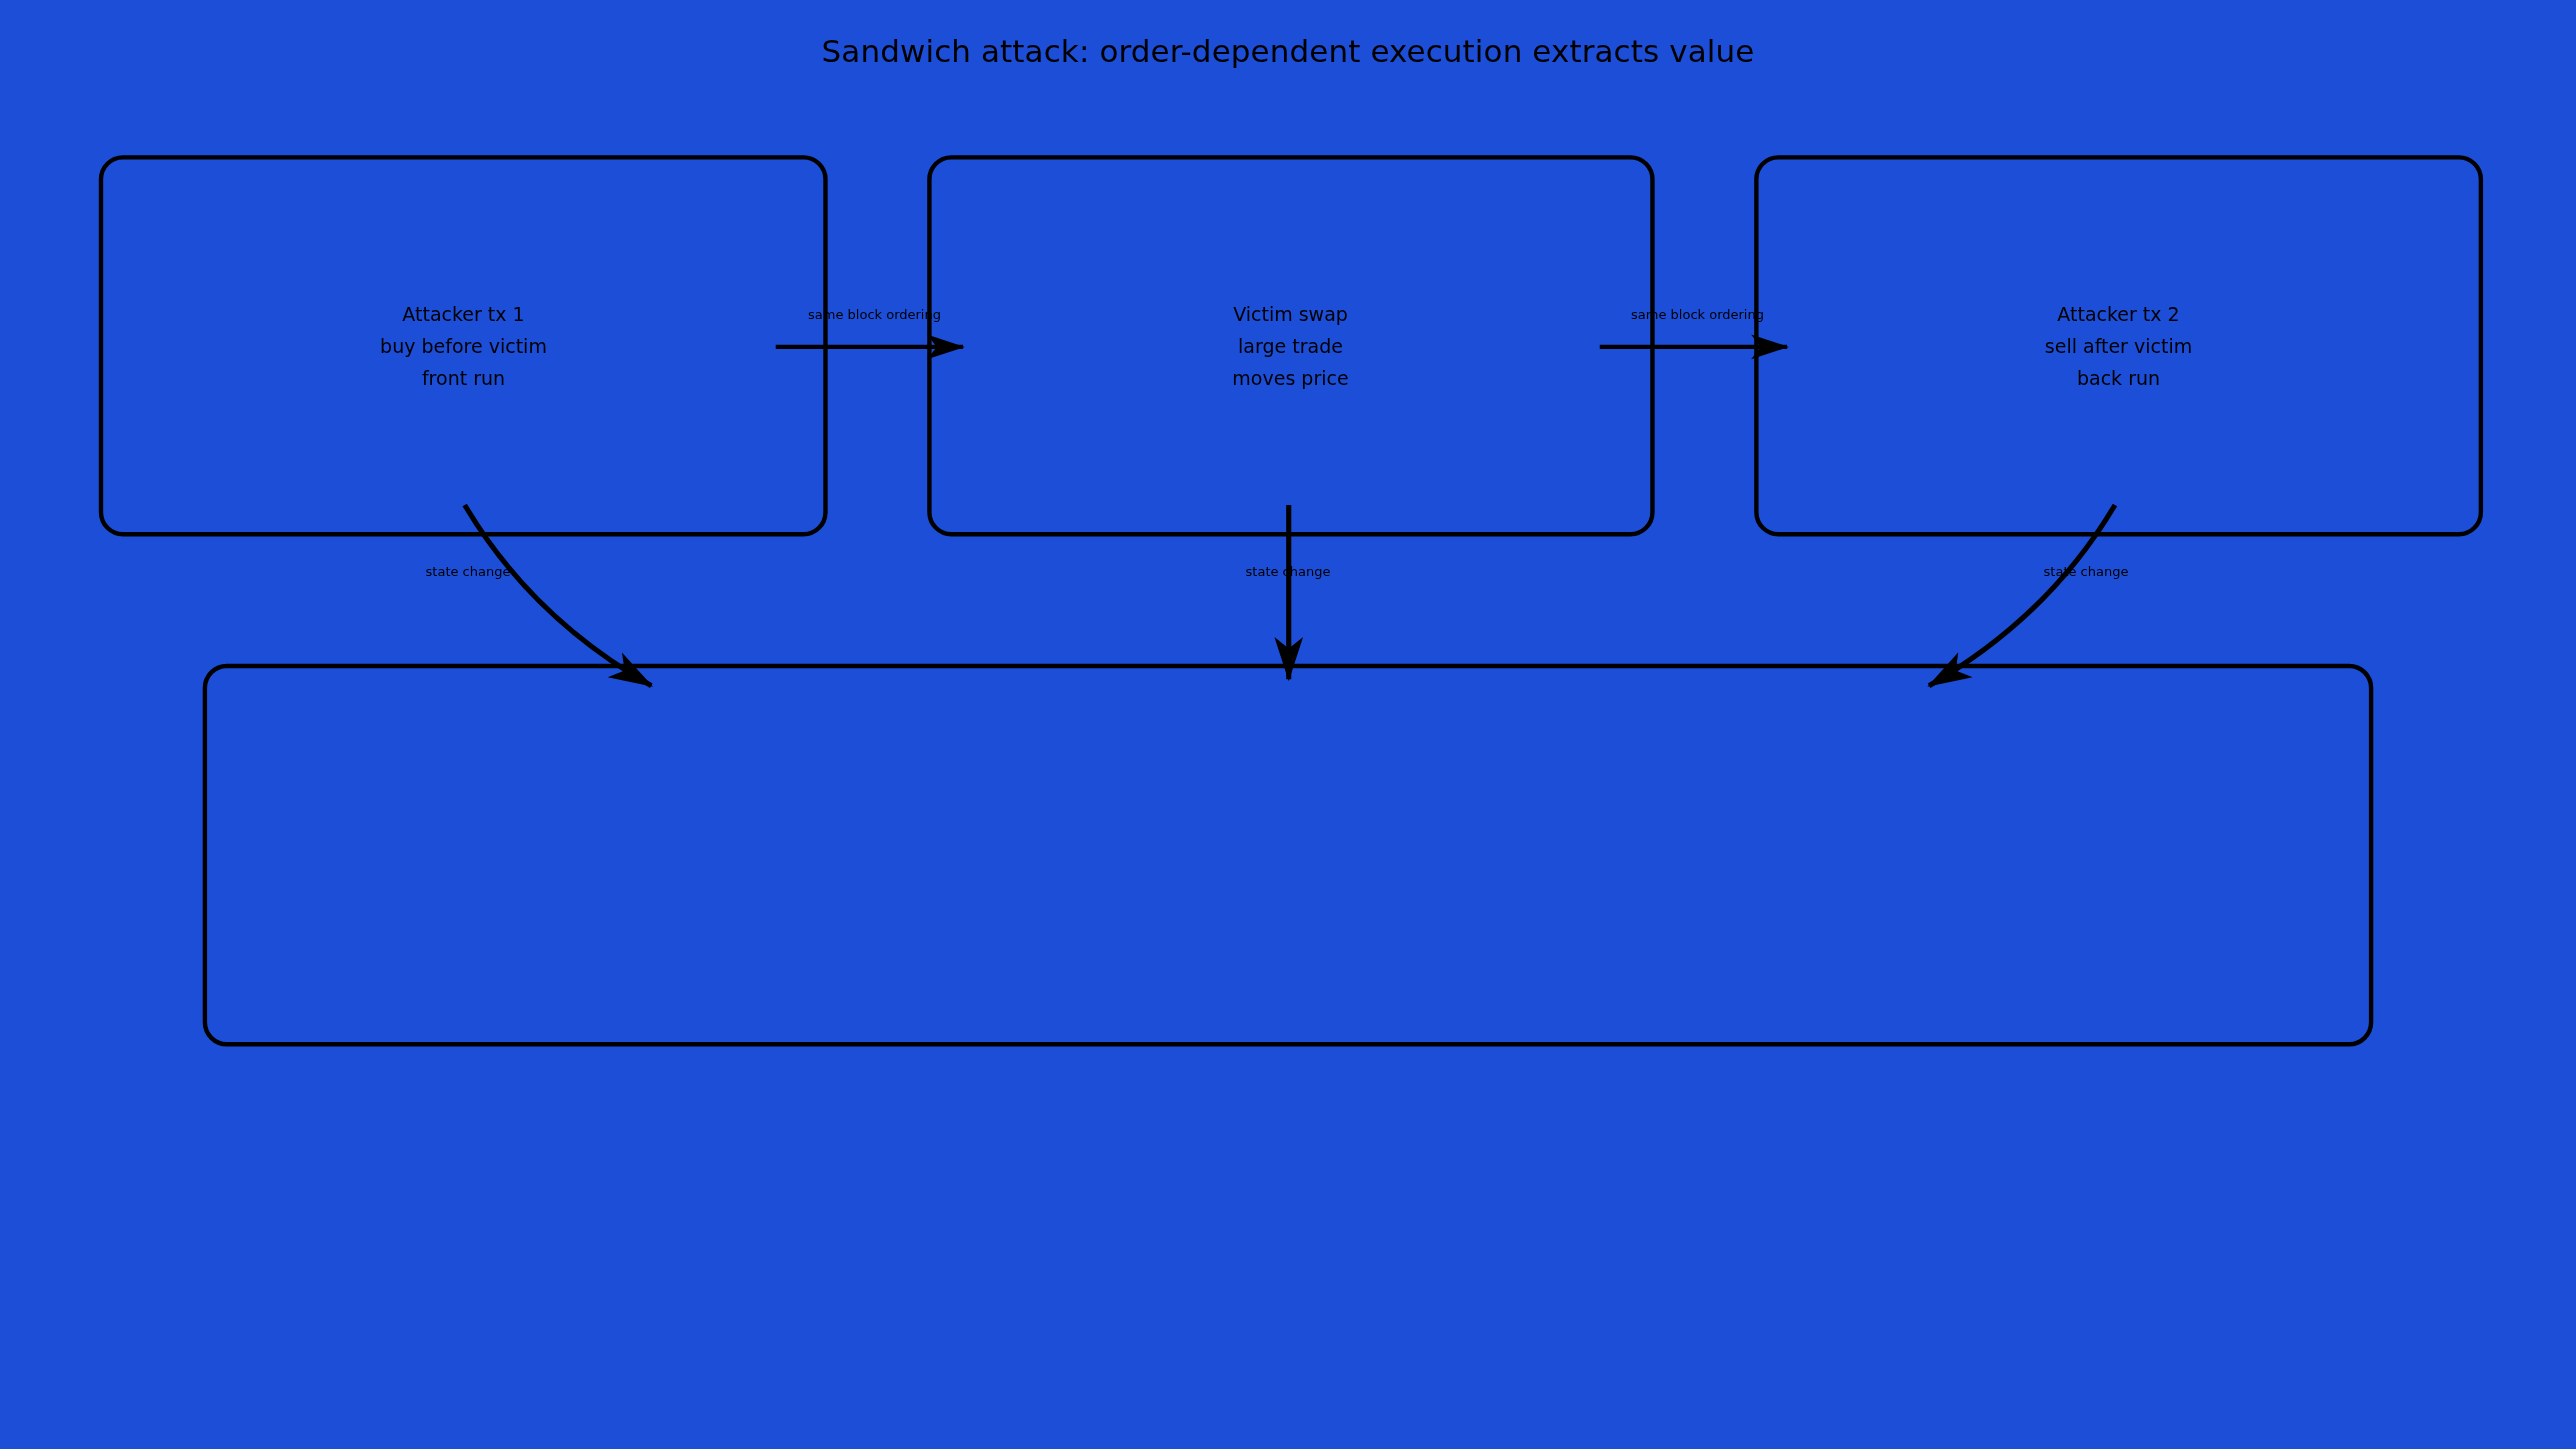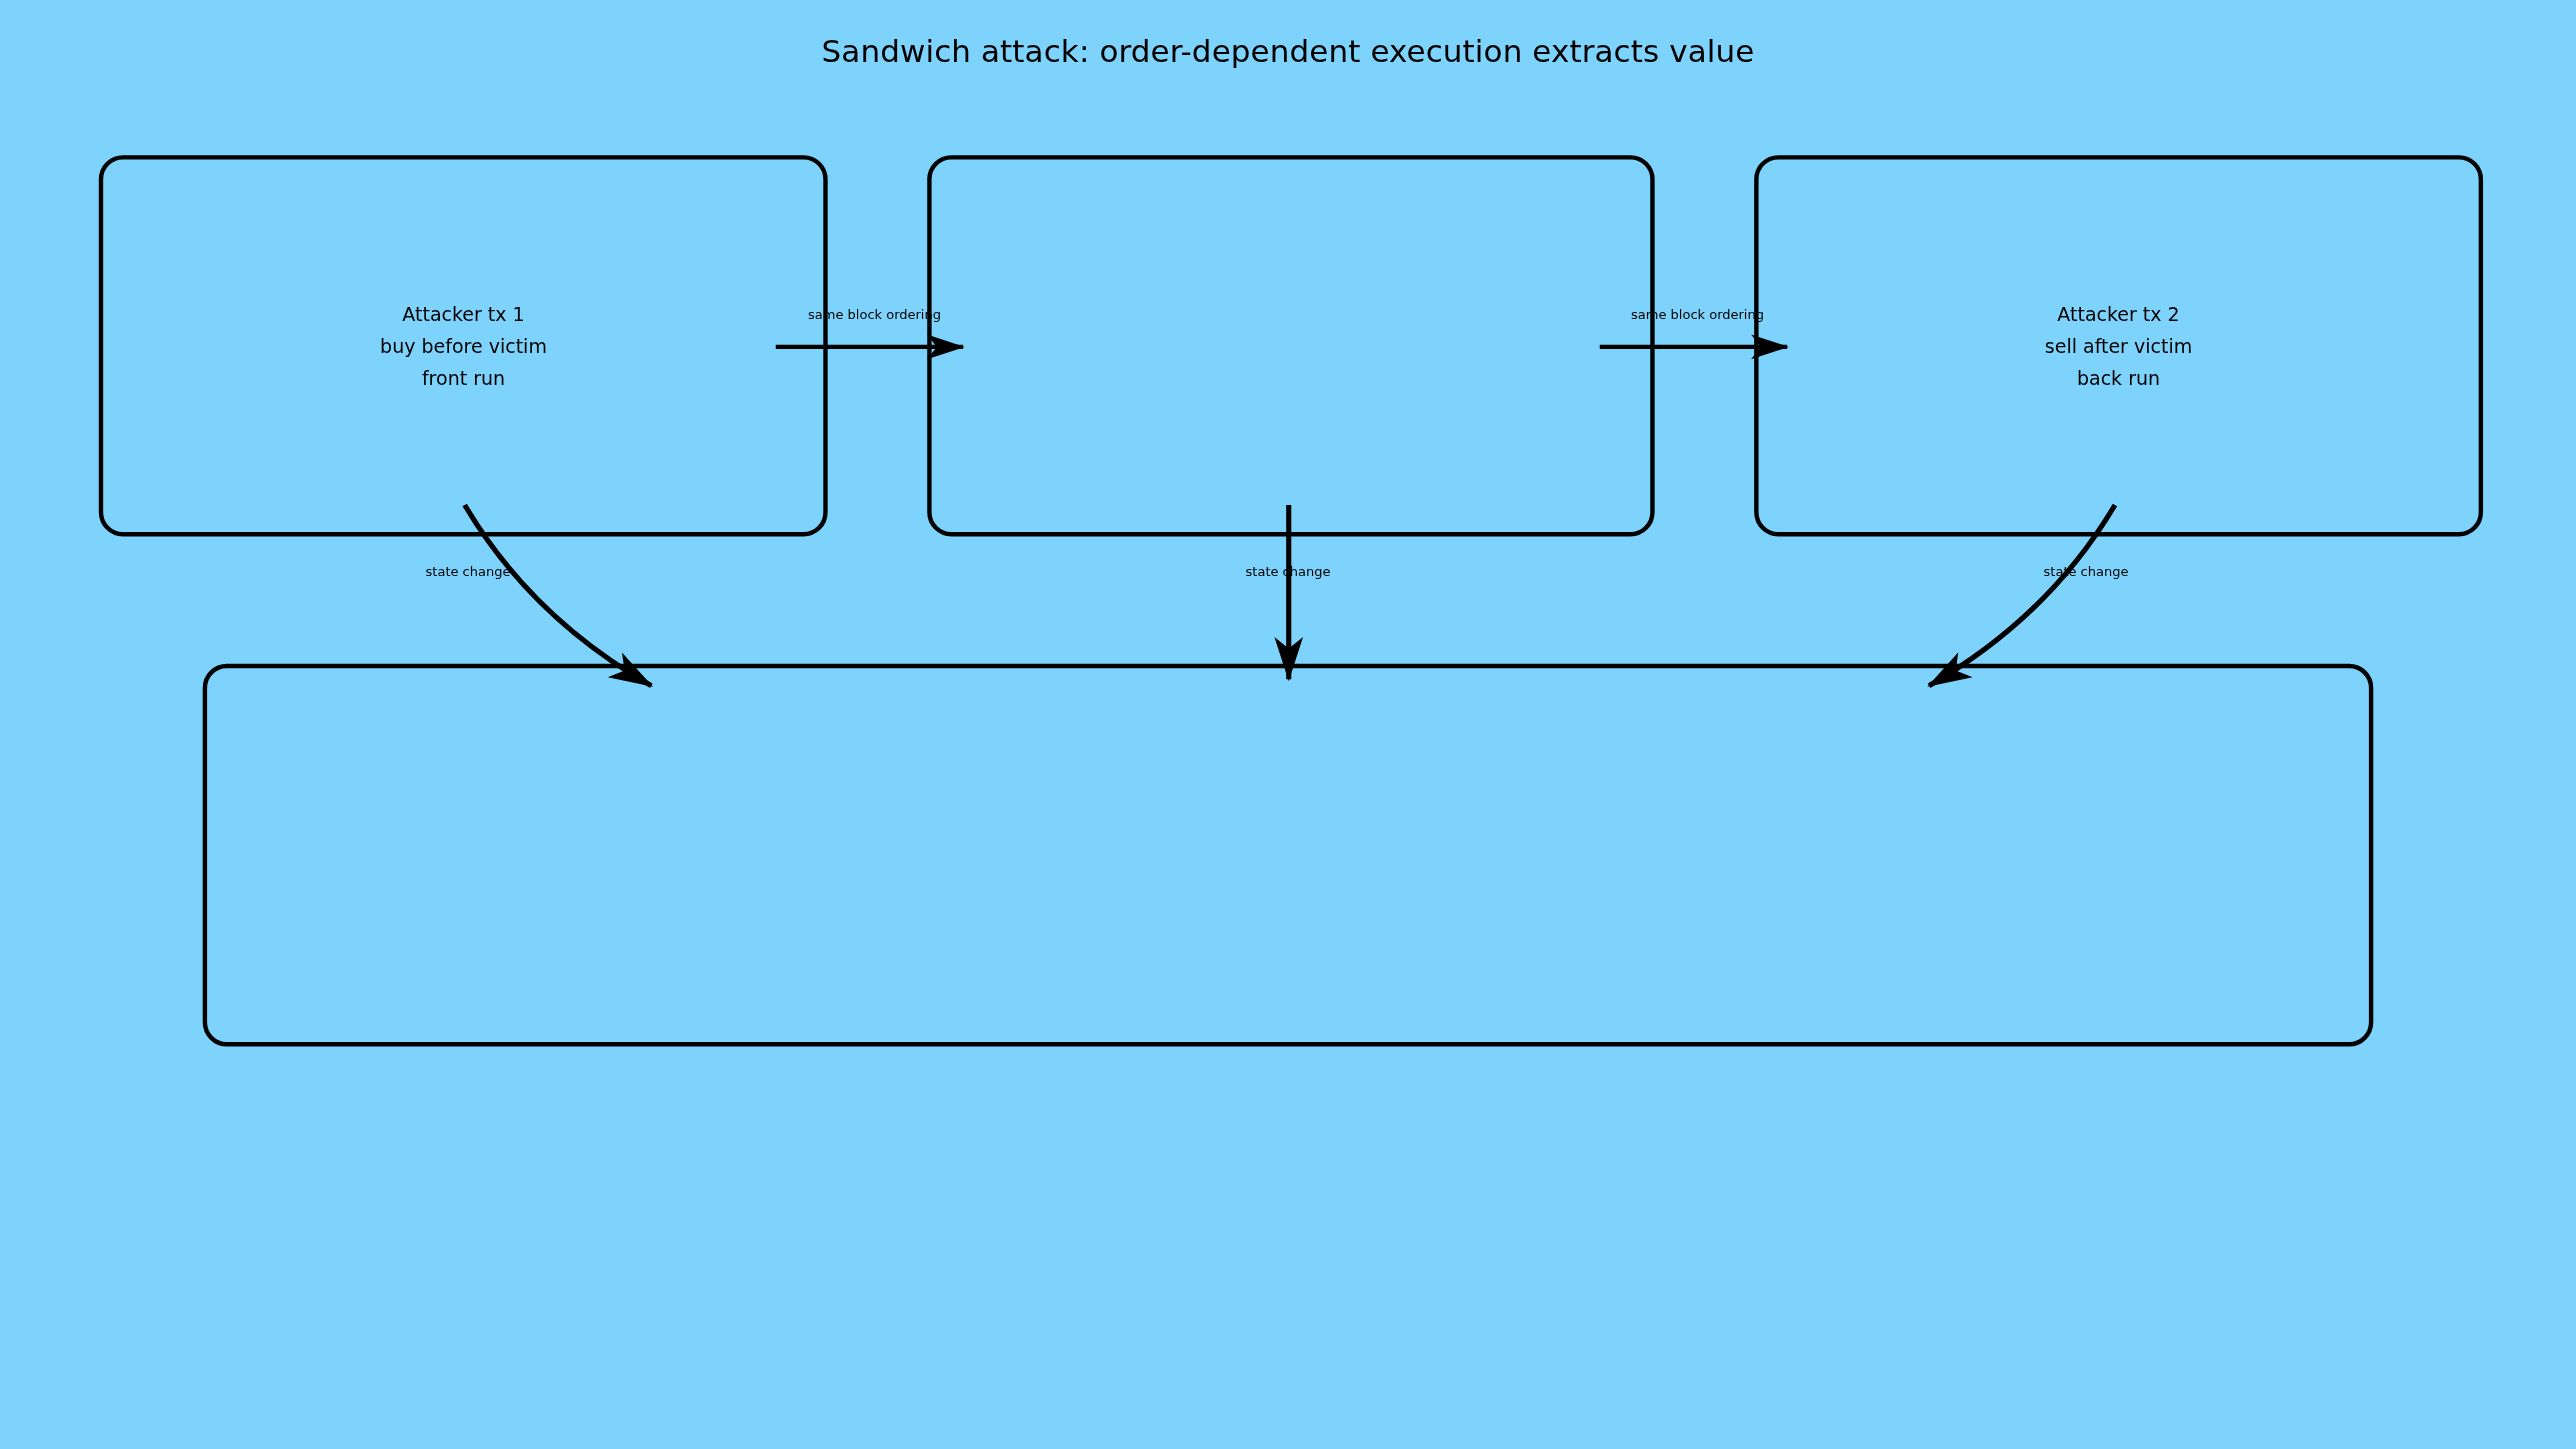--- a/index.html
+++ b/index.html
@@ -5,21 +5,21 @@
 <style>
   html, body {
     margin: 0;
     padding: 0;
     background: #ffffff;
   }
   #canvas {
     position: relative;
     width: 2576px;
     height: 1449px;
-    background: #7dd3fc;
+    background: #1d4ed8;
     overflow: hidden;
     font-family: "DejaVu Sans", sans-serif;
     color: #000000;
   }
   #diagram-svg {
     position: absolute;
     left: 0;
     top: 0;
     width: 2576px;
     height: 1449px;
@@ -116,20 +116,25 @@
   <div class="layer-text">
 
     <div class="diagram-title">Sandwich attack: order-dependent execution extracts value</div>
 
     <div class="node-box" id="node-attacker-tx1">
       <span class="node-label">Attacker tx 1
 buy before victim
 front run</span>
     </div>
 
+    <div class="node-box" id="node-victim-swap">
+      <span class="node-label">Victim swap
+large trade
+moves price</span>
+    </div>
 
     <div class="node-box" id="node-attacker-tx2">
       <span class="node-label">Attacker tx 2
 sell after victim
 back run</span>
     </div>
 
 
     <div class="edge-label" id="edge-label-ordering-1">same block ordering</div>
 

